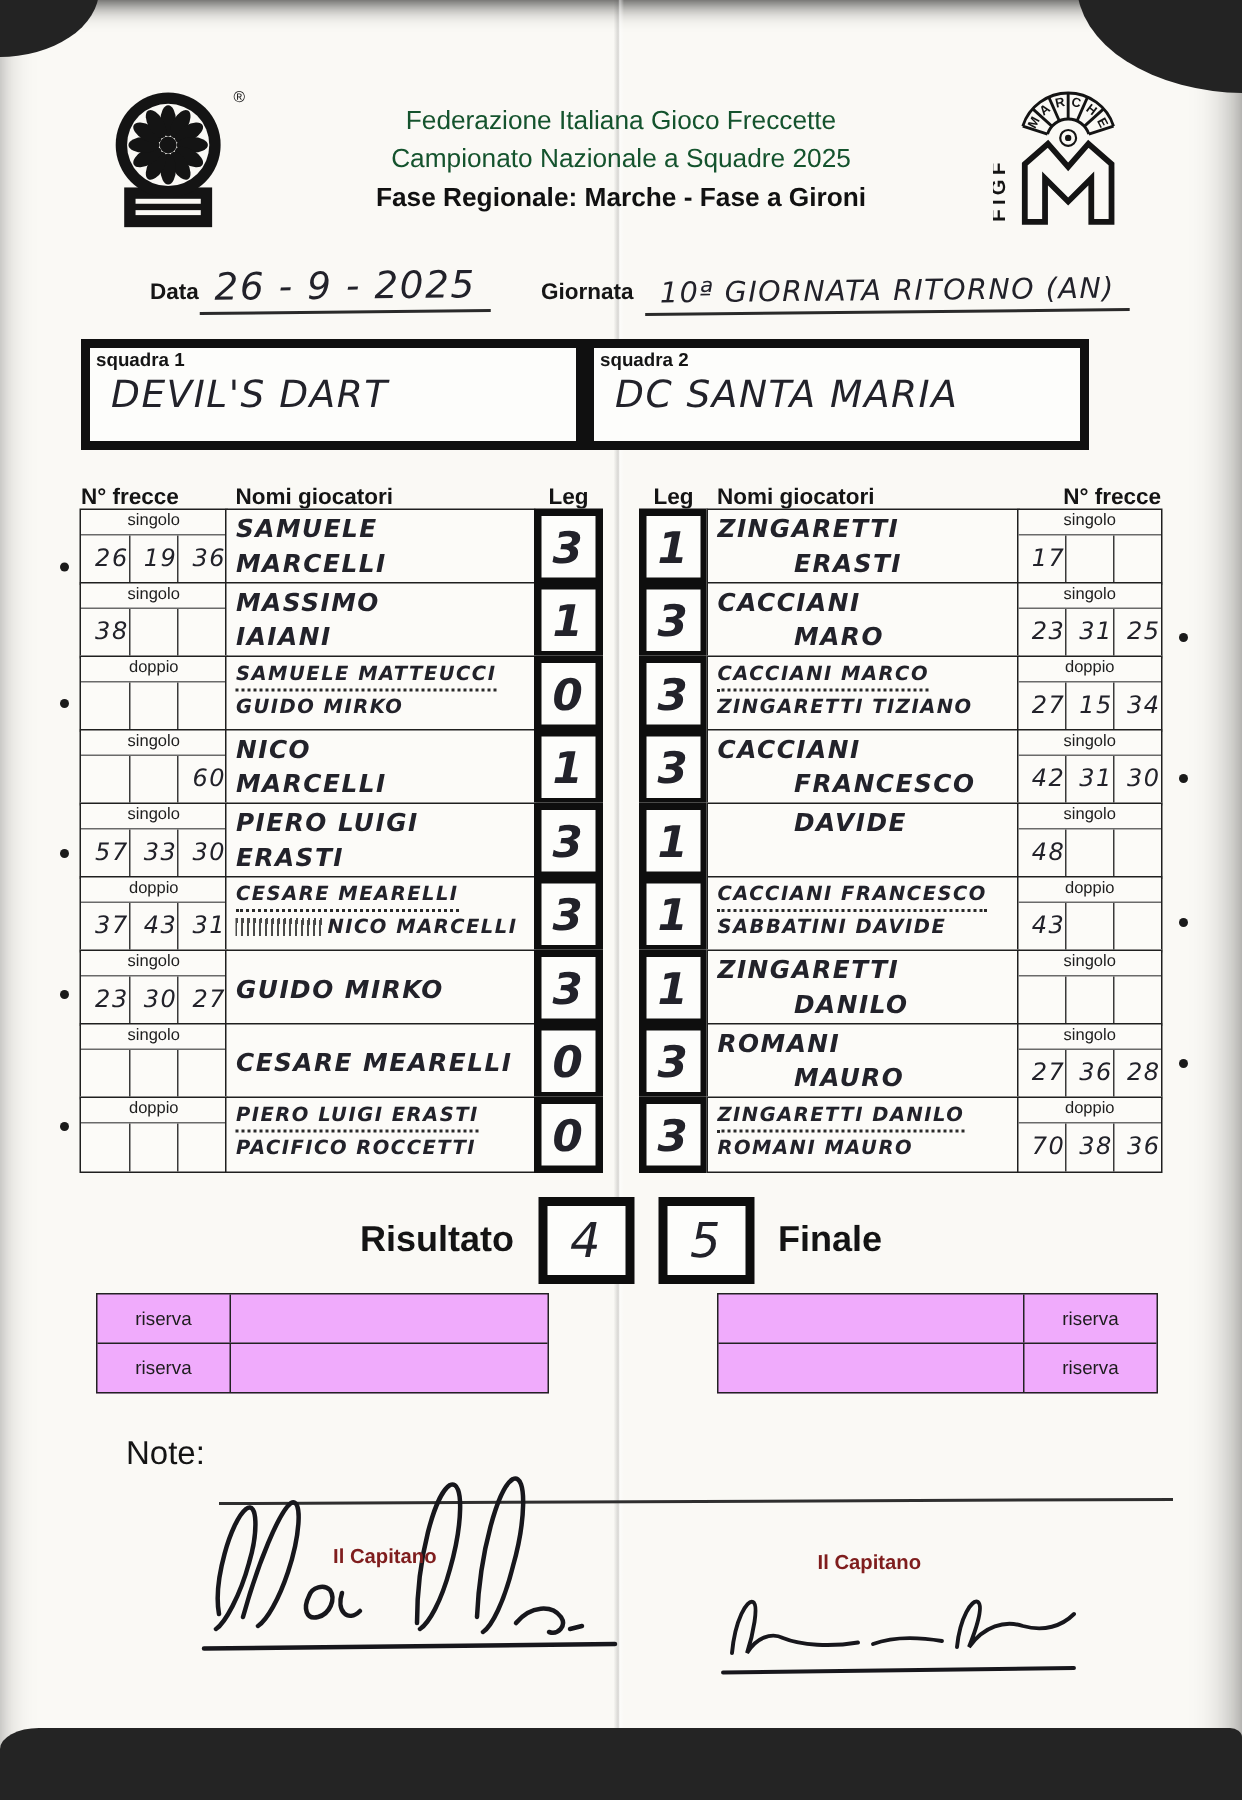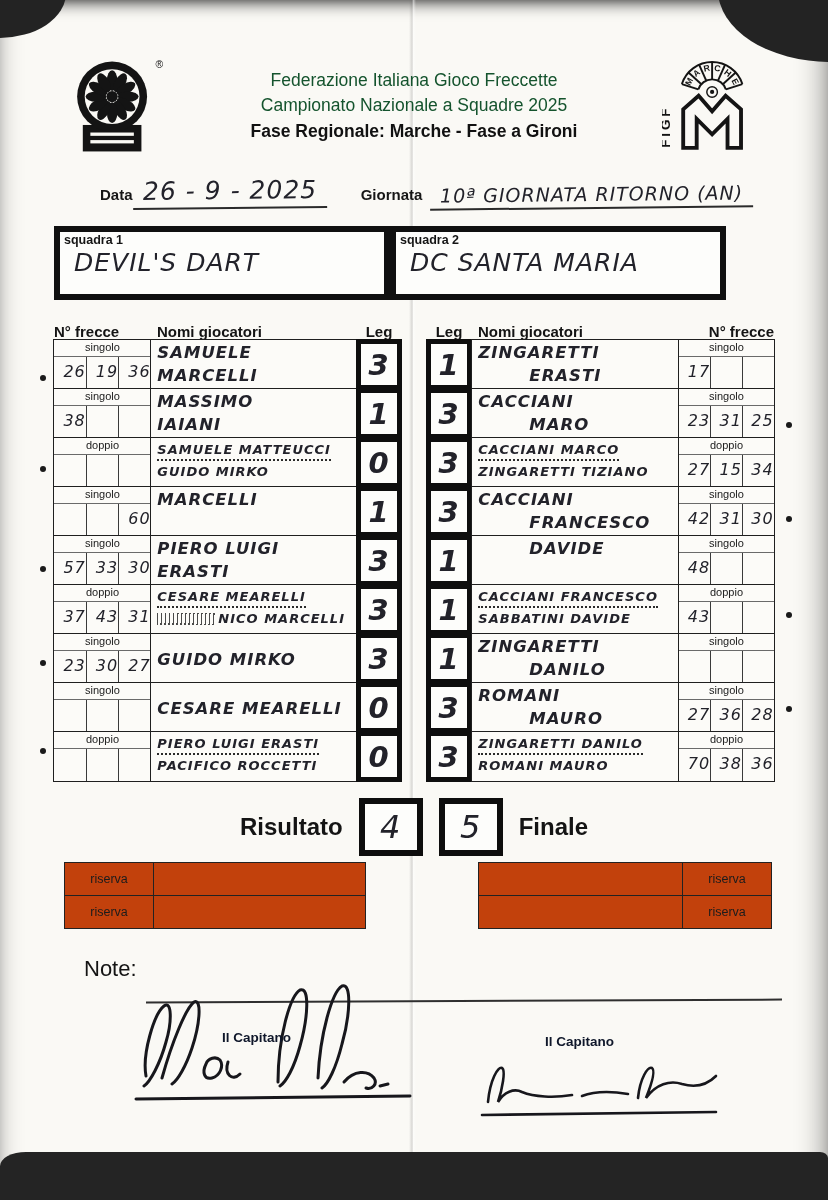--- a/index.html
+++ b/index.html
@@ -44,35 +44,35 @@
   .dotted{border-bottom:2px dotted #2a2a2a;display:inline-block;line-height:19px;}
   .legcol{display:flex;}
   .legbox{flex:1;border:5px solid #0e0e0e;margin:-1px 0;background:#fdfdfb;display:flex;align-items:center;justify-content:center;font-size:29px;font-weight:bold;}
   .scrib{position:relative;display:inline-block;width:58px;height:12px;margin-right:3px;background:repeating-linear-gradient(93deg,#2a2a2a 0 1.5px,transparent 1.5px 4px);opacity:.85;top:2px;}
   
   .result{position:absolute;top:798px;left:0;width:828px;display:flex;justify-content:center;align-items:center;gap:16px;}
   .rlbl{font-size:24px;font-weight:bold;color:#141414;}
   .rbox{width:52px;height:46px;border:6px solid #0d0d0d;background:#fdfdfb;display:flex;align-items:center;justify-content:center;font-size:32px;}
   
   .riserve{position:absolute;top:862px;left:0;width:828px;}
-  .rt{position:absolute;border:1.6px solid #222;background:#c2410c;}
+  .rt{position:absolute;border:1.6px solid #222;background:#f0abfc;}
   .rt .rrow{display:flex;height:32px;border-top:1.6px solid #222;}
   .rt .rrow:first-child{border-top:none;}
   .rt .rl{width:88px;font-size:12.5px;display:flex;align-items:center;justify-content:center;color:#1c1c1c;}
   .rt .rv{flex:1;}
   .rt.left .rl{border-right:1.6px solid #222;}
   .rt.right .rl{border-left:1.6px solid #222;}
   .rt.left{left:64px;width:300px;}
   .rt.right{left:478px;width:292px;}
   
   .note{position:absolute;top:956px;left:84px;width:700px;}
   .nlbl{font-size:22px;color:#141414;}
   .nline{position:absolute;top:44px;left:62px;width:636px;border-top:2px solid #2f2f2f;transform:rotate(-.25deg);}
   
-  .cap{position:absolute;font-size:13.5px;font-weight:bold;color:#0f172a;}
+  .cap{position:absolute;font-size:13.5px;font-weight:bold;color:#7f1d1d;}
   .cap.c1{top:1030px;left:222px;}
   .cap.c2{top:1034px;left:545px;}
   .sig{position:absolute;}
   .sig.s1{top:978px;left:128px;}
   .sig.s2{top:1040px;left:470px;}
   
   .pdot{position:absolute;width:6px;height:6px;border-radius:50%;background:#1a1a1a;}
 </style>
 </head>
 <body>
@@ -268,20 +268,21 @@
     <div class="mrow">
       <div class="fcell">
           <div class="ftype">singolo</div>
         <div class="fboxes">
             <span class="fb hw"></span>
             <span class="fb hw"></span>
             <span class="fb hw">60</span>
           </div>
         </div>
       <div class="ncell">
+          <div class="pname hw">NICO</div>
           <div class="pname hw">MARCELLI</div>
         </div>
       <div class="legcol">
           <div class="legbox hw">1</div>
         </div>
       <div></div>
       <div class="legcol">
           <div class="legbox hw">3</div>
         </div>
       <div class="ncell">

